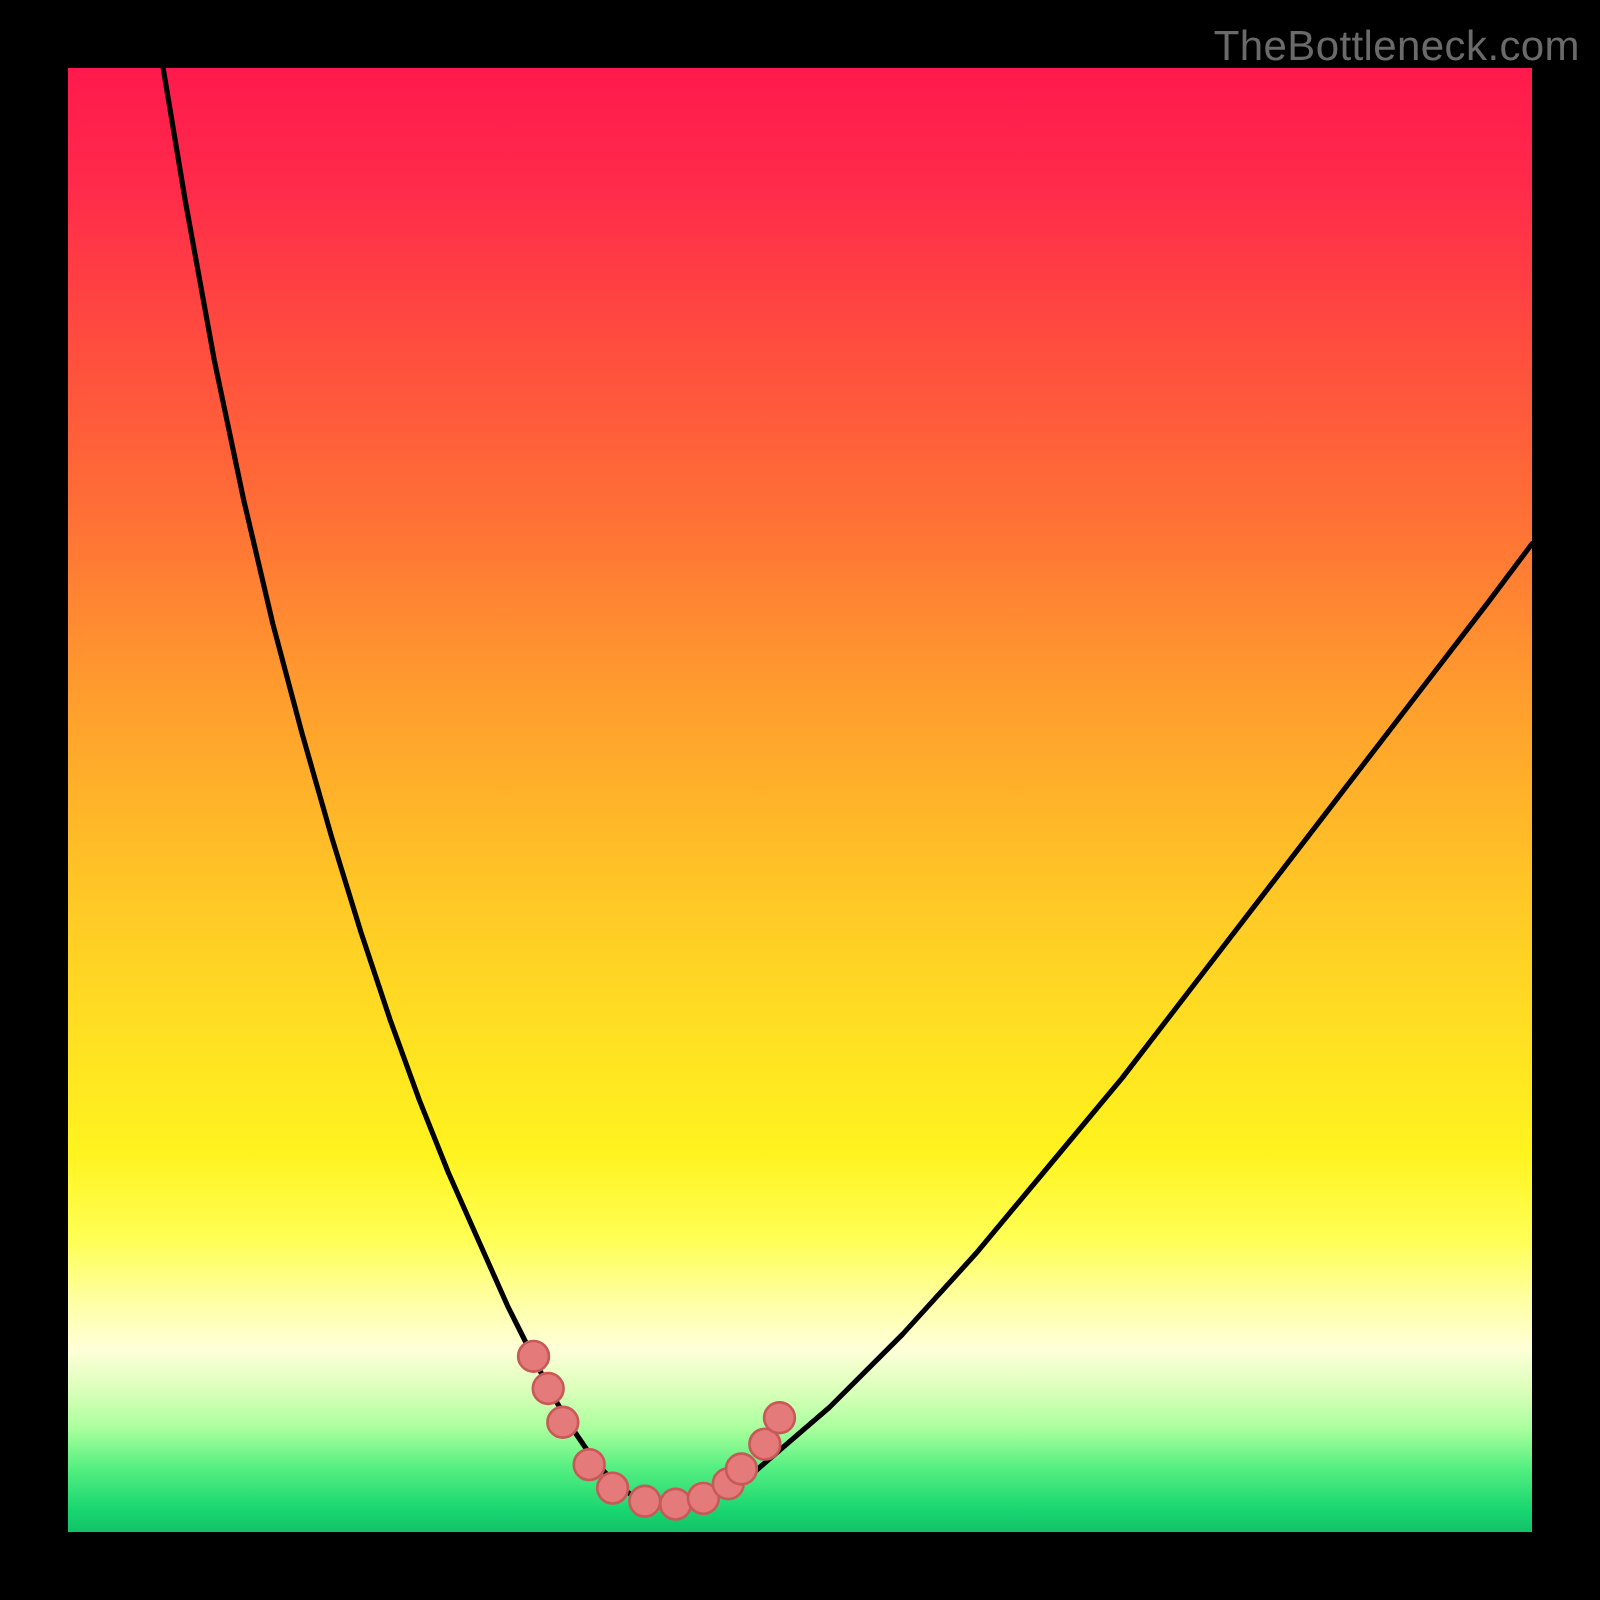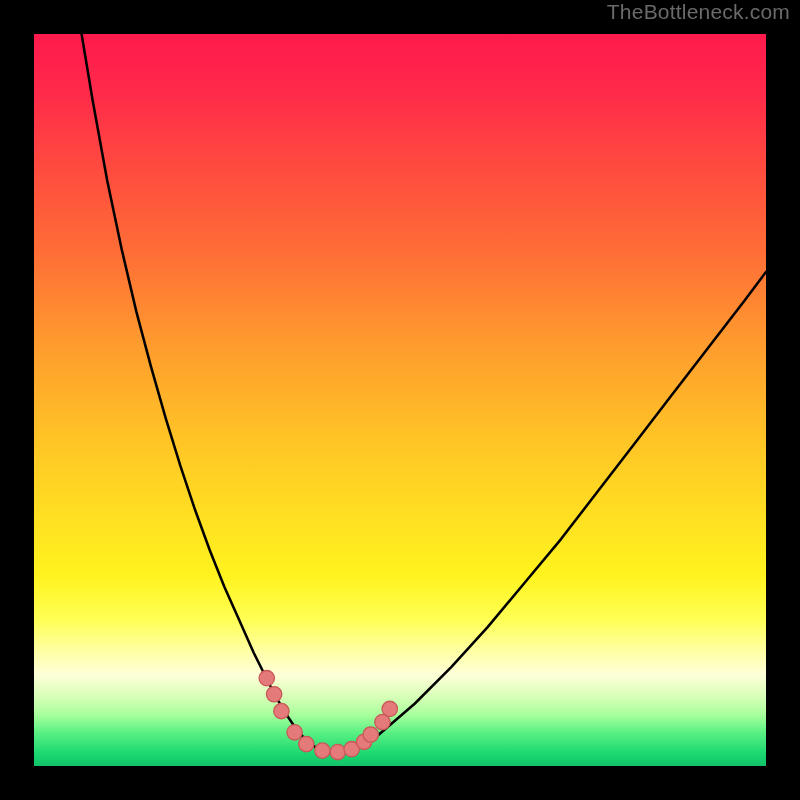--- a/index.html
+++ b/index.html
@@ -34,21 +34,21 @@
   }
   .curve-svg {
     position: absolute;
     left: 0;
     top: 0;
     width: 100%;
     height: 100%;
   }
   .watermark {
     position: absolute;
-    top: 0;
+    top: 12px;
     right: 10px;
     color: #6a6a6a;
     font-size: 21px;
     font-weight: 500;
     letter-spacing: 0.2px;
     user-select: none;
   }
 </style>
 </head>
 <body>

